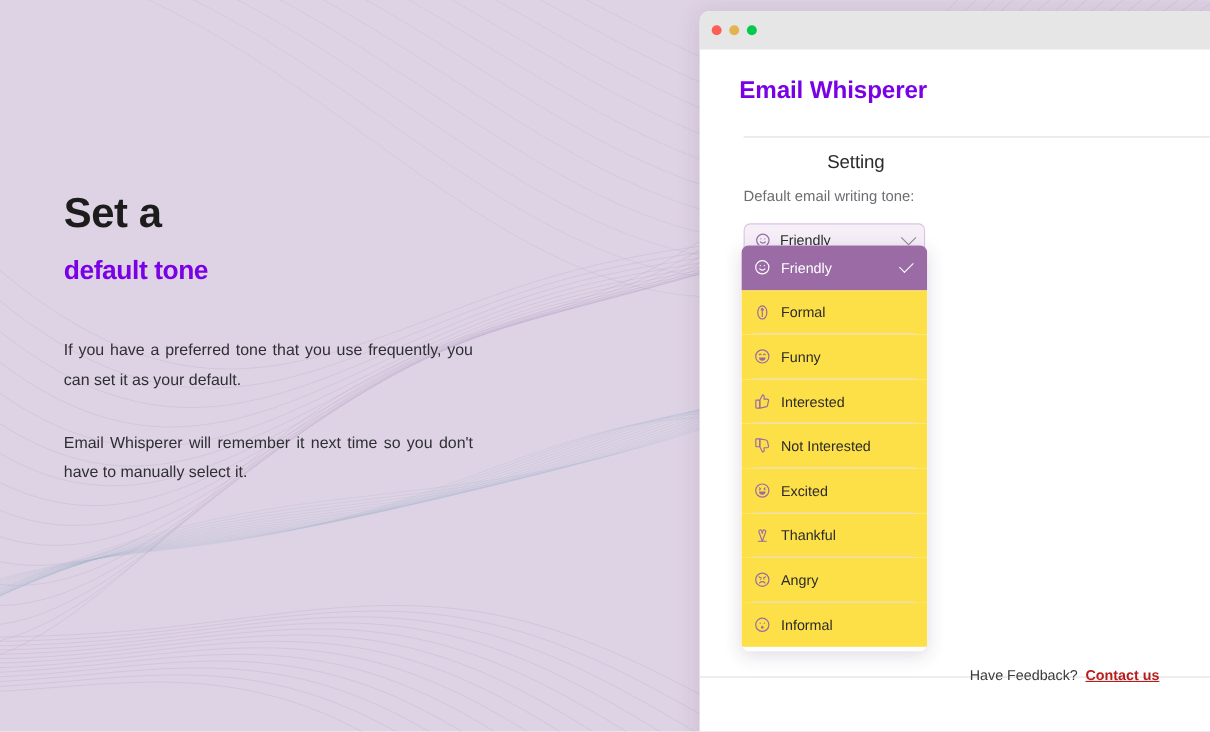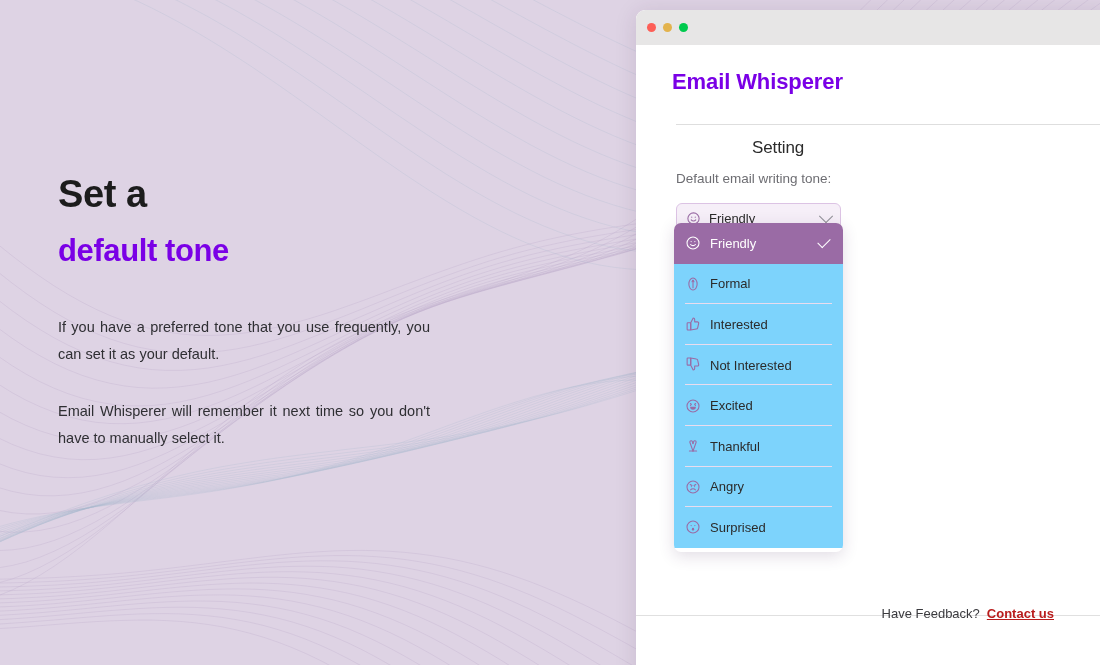--- a/index.html
+++ b/index.html
@@ -36,21 +36,21 @@
     width: 430px;
   }
   .hero-line1 {
     font-size: 38px;
     font-weight: 700;
     color: #1c1c1c;
     letter-spacing: -0.4px;
     line-height: 1.18;
   }
   .hero-line2 {
-    font-size: 31px;
+    font-size: 24px;
     font-weight: 700;
     color: #7a00e6;
     letter-spacing: -0.4px;
     line-height: 1.18;
     margin-top: 16px;
   }
   .hero-para {
     font-size: 14.5px;
     line-height: 27px;
     color: #2f2f33;
@@ -160,21 +160,21 @@
     overflow: hidden;
     padding-bottom: 4px;
   }
   .opt {
     height: 40.6px;
     display: flex;
     align-items: center;
     padding: 0 11px;
     cursor: pointer;
     position: relative;
-    background: #7dd3fc;
+    background: #fde047;
   }
   .opt .opt-label {
     font-size: 13px;
     color: #2b2b2b;
     margin-left: 9px;
     flex: 1;
     white-space: nowrap;
   }
   .opt.selected { background: #9a6ba5; }
   .opt.selected .opt-label { color: #ffffff; }
@@ -342,20 +342,31 @@
               <path d="M12 6.4v11.2"></path>
               <path d="M12 6.4 10.5 8.6M12 6.4l1.5 2.2"></path>
             </svg>
           </span>
           <span class="opt-label">Formal</span>
           <span class="sep"></span>
         </div>
         <div class="opt">
           <span style="display: flex;">
             <svg width="16" height="16" viewBox="0 0 24 24" fill="none" stroke="#9a6ba5" stroke-width="1.6" stroke-linecap="round" stroke-linejoin="round">
+              <circle cx="12" cy="12" r="9"></circle>
+              <path d="M7.6 13.4h8.8a4.4 4.4 0 0 1-8.8 0z" fill="#9a6ba5" stroke="none"></path>
+              <path d="M8 9.6q1.2-1.2 2.4 0M13.6 9.6q1.2-1.2 2.4 0"></path>
+            </svg>
+          </span>
+          <span class="opt-label">Funny</span>
+          <span class="sep"></span>
+        </div>
+        <div class="opt">
+          <span style="display: flex;">
+            <svg width="16" height="16" viewBox="0 0 24 24" fill="none" stroke="#9a6ba5" stroke-width="1.6" stroke-linecap="round" stroke-linejoin="round">
               <path d="M8.6 21V10.2l3.7-7.2c1.3 0 2.2 1 2.2 2.2v3.6h4.2c1.2 0 2.1 1.1 1.8 2.3l-1.5 6.6c-.2 1-1.1 1.7-2.1 1.7z"></path>
               <rect x="3.2" y="10.2" width="5.4" height="10.8" rx="1"></rect>
             </svg>
           </span>
           <span class="opt-label">Interested</span>
           <span class="sep"></span>
         </div>
         <div class="opt">
           <span style="display: flex;">
             <svg width="16" height="16" viewBox="0 0 24 24" fill="none" stroke="#9a6ba5" stroke-width="1.6" stroke-linecap="round" stroke-linejoin="round">
@@ -403,21 +414,21 @@
         </div>
         <div class="opt last">
           <span style="display: flex;">
             <svg width="16" height="16" viewBox="0 0 24 24" fill="none" stroke="#9a6ba5" stroke-width="1.6" stroke-linecap="round" stroke-linejoin="round">
               <circle cx="12" cy="12" r="9"></circle>
               <ellipse cx="12" cy="15.4" rx="1.7" ry="2.1" fill="#9a6ba5" stroke="none"></ellipse>
               <circle cx="9.2" cy="9.8" r="0.9" fill="#9a6ba5" stroke="none"></circle>
               <circle cx="14.8" cy="9.8" r="0.9" fill="#9a6ba5" stroke="none"></circle>
             </svg>
           </span>
-          <span class="opt-label">Surprised</span>
+          <span class="opt-label">Informal</span>
         </div>
       </div>
 
     <div id="footer-divider"></div>
     <div id="footer">
       <span>Have Feedback?</span>
       <span class="contact">Contact us</span>
     </div>
 
   </div>

